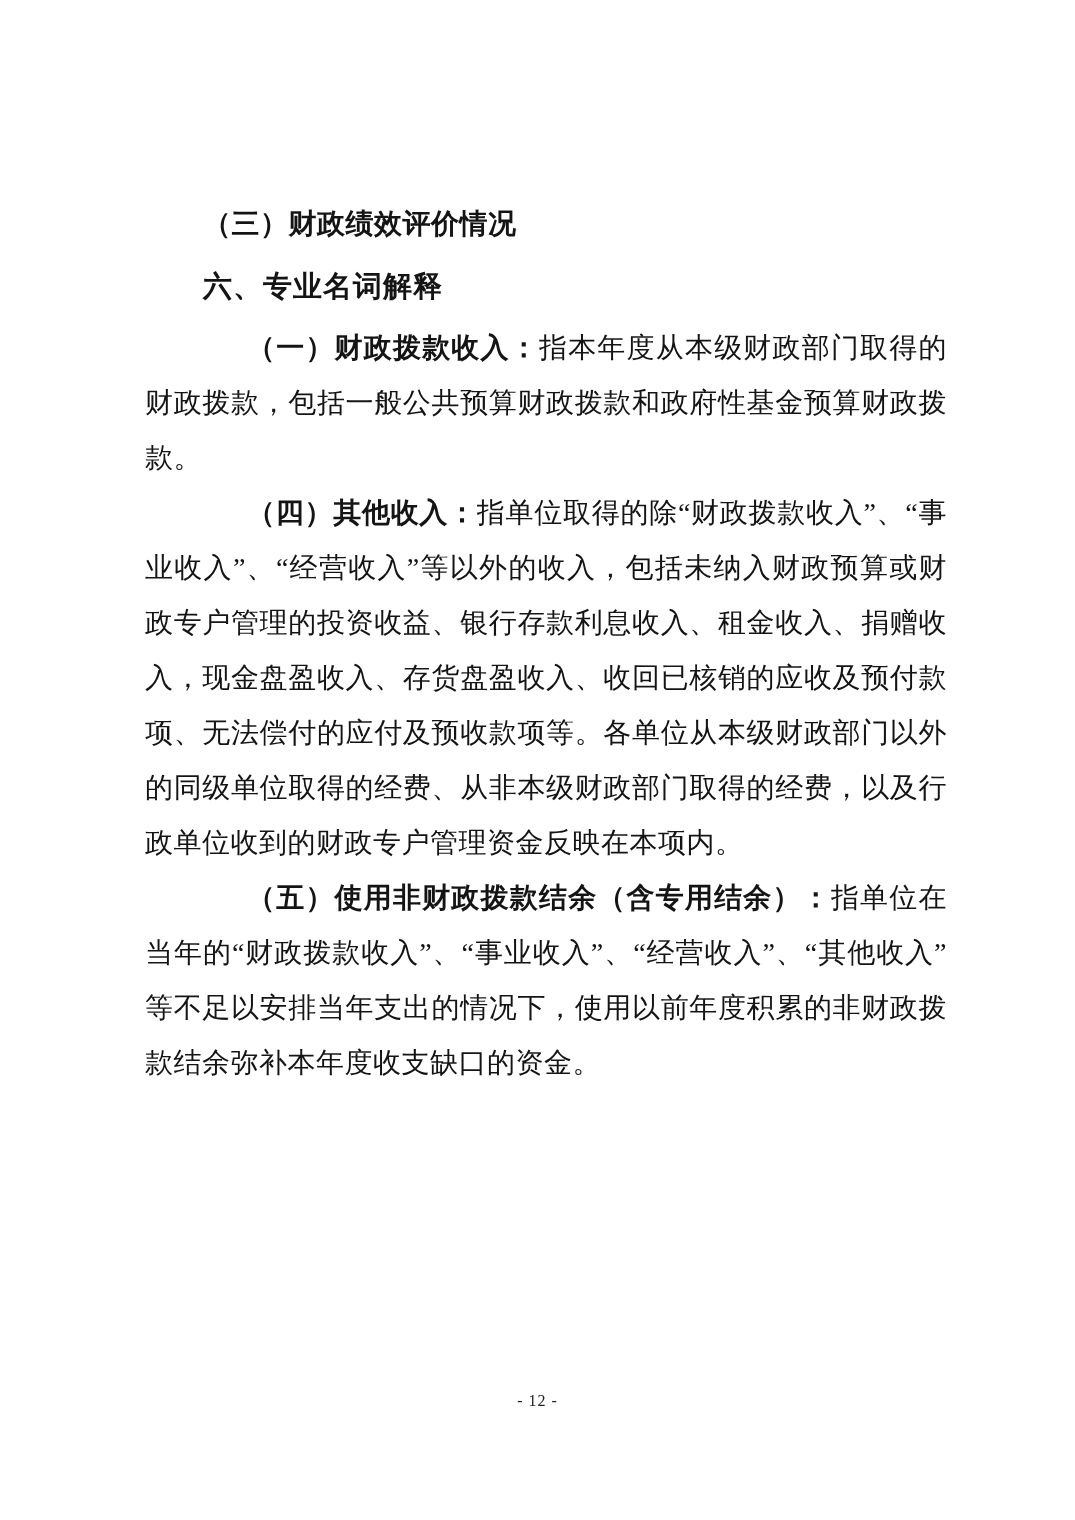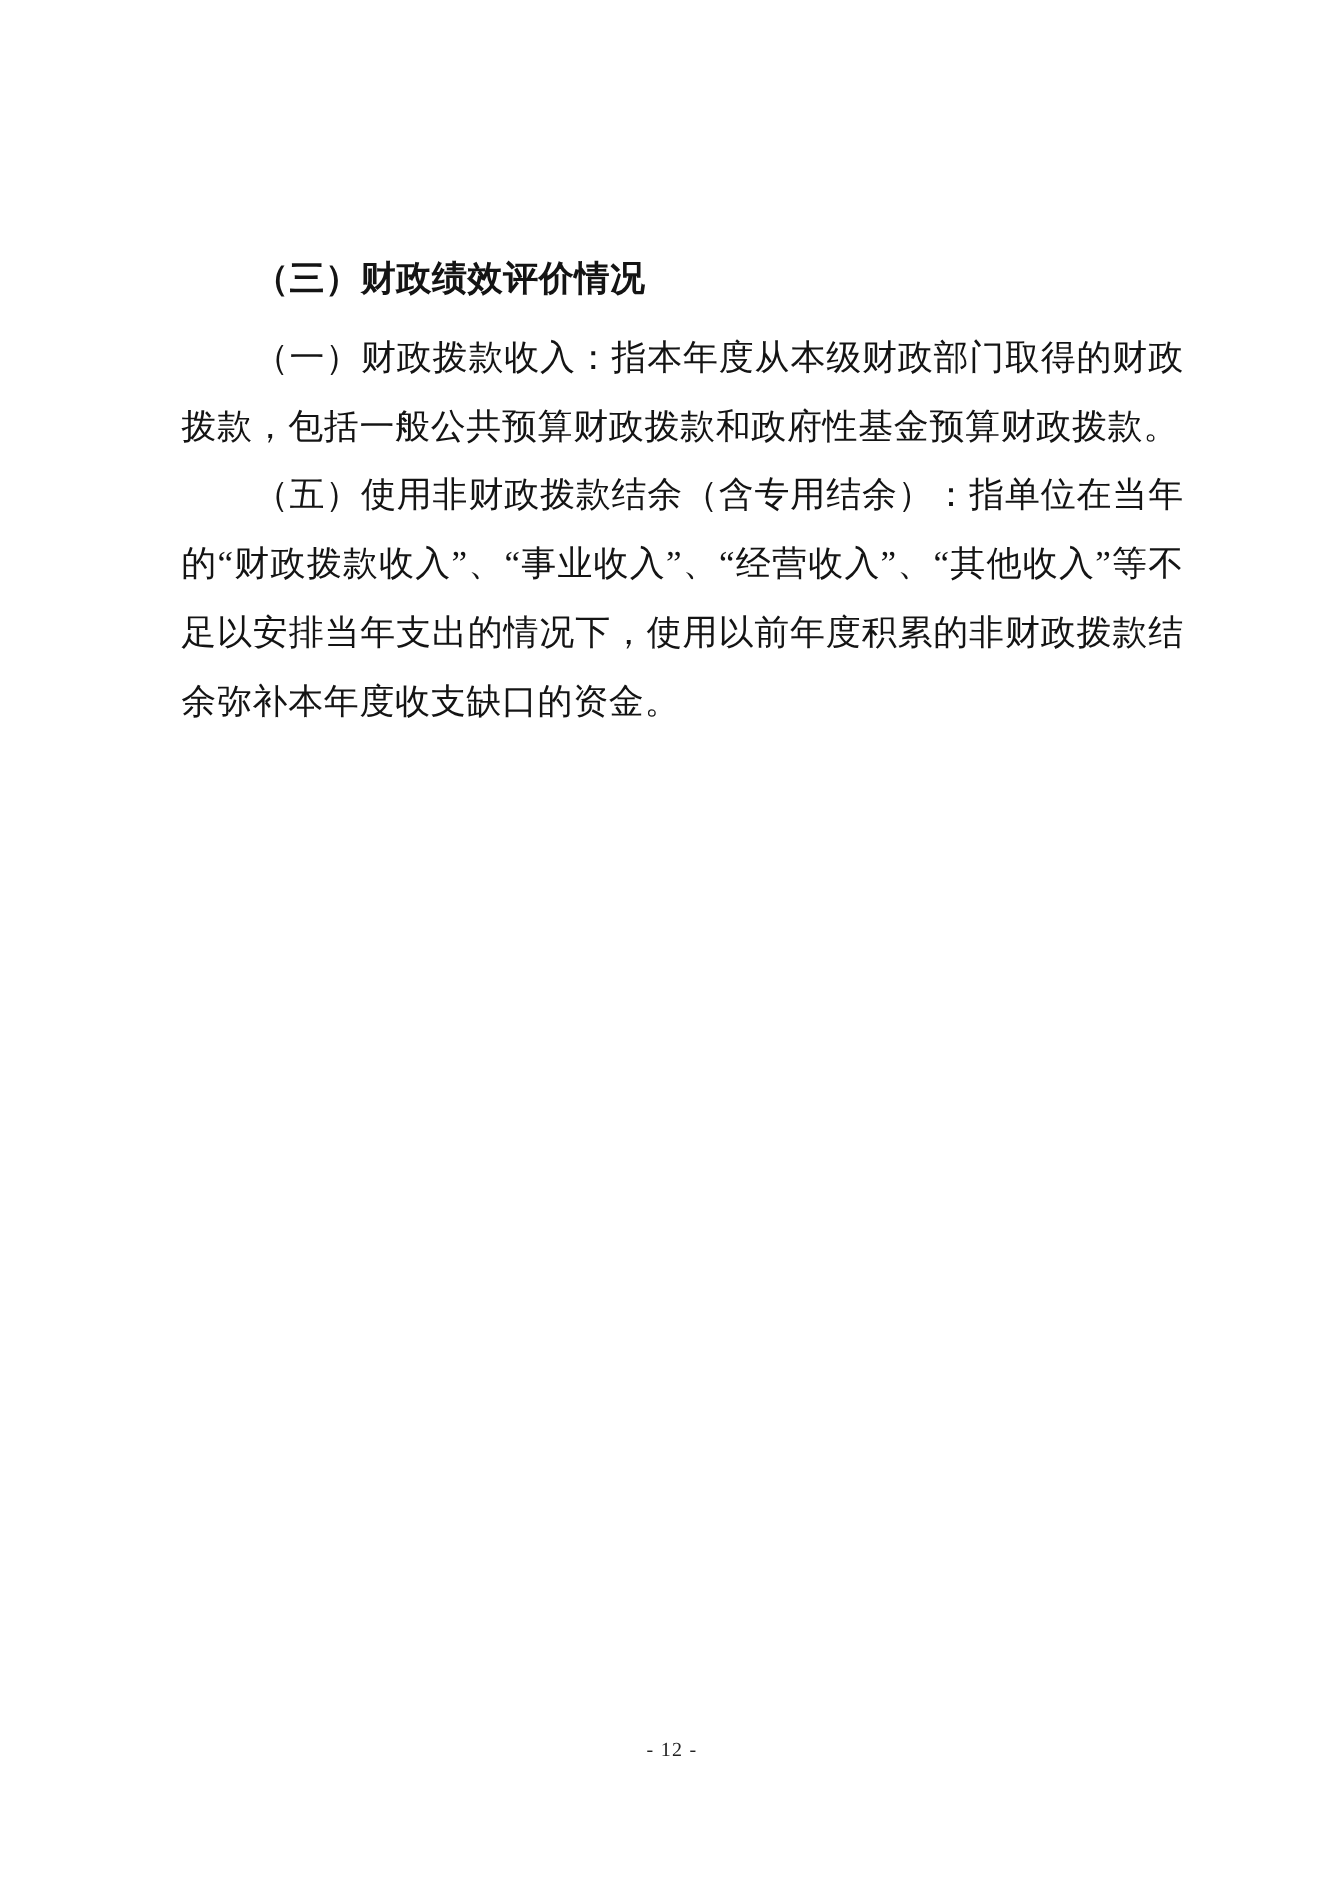--- a/index.html
+++ b/index.html
@@ -40,21 +40,22 @@
     margin-bottom: 4px !important;
   }
   .h2-heading {
     font-family: "Liberation Sans", "DejaVu Sans", sans-serif;
     font-weight: 700;
     font-size: 29px !important;
     margin-bottom: 6px !important;
     letter-spacing: 1px !important;
   }
   .term {
-    font-weight: 400;
+    font-weight: 700;
+    margin-left: 44px;
   }
   .footer {
     position: absolute;
     left: 0;
     right: 0;
     top: 1392px;
     text-align: center;
     font-size: 16px;
     color: #222;
     letter-spacing: 1px;
@@ -62,24 +63,26 @@
 </style>
 </head>
 <body>
 
 <div class="page">
   <div class="content">
 
     <p class="indent h3-heading">（三）财政绩效评价情况</p>
 
 
+    <p class="indent h2-heading">六、专业名词解释</p>
 
     <p class="indent"><span class="term">（一）财政拨款收入：</span><span>指本年度从本级财政部门取得的财政拨款，包括一般公共预算财政拨款和政府性基金预算财政拨款。</span></p>
 
 
 
+    <p class="indent"><span class="term">（四）其他收入：</span><span>指单位取得的除“财政拨款收入”、“事业收入”、“经营收入”等以外的收入，包括未纳入财政预算或财政专户管理的投资收益、银行存款利息收入、租金收入、捐赠收入，现金盘盈收入、存货盘盈收入、收回已核销的应收及预付款项、无法偿付的应付及预收款项等。各单位从本级财政部门以外的同级单位取得的经费、从非本级财政部门取得的经费，以及行政单位收到的财政专户管理资金反映在本项内。</span></p>
 
     <p class="indent"><span class="term">（五）使用非财政拨款结余（含专用结余）：</span><span>指单位在当年的“财政拨款收入”、“事业收入”、“经营收入”、“其他收入”等不足以安排当年支出的情况下，使用以前年度积累的非财政拨款结余弥补本年度收支缺口的资金。</span></p>
 
   </div>
 
   <div class="footer">- 12 -</div>
 </div>
 
 </body></html>

